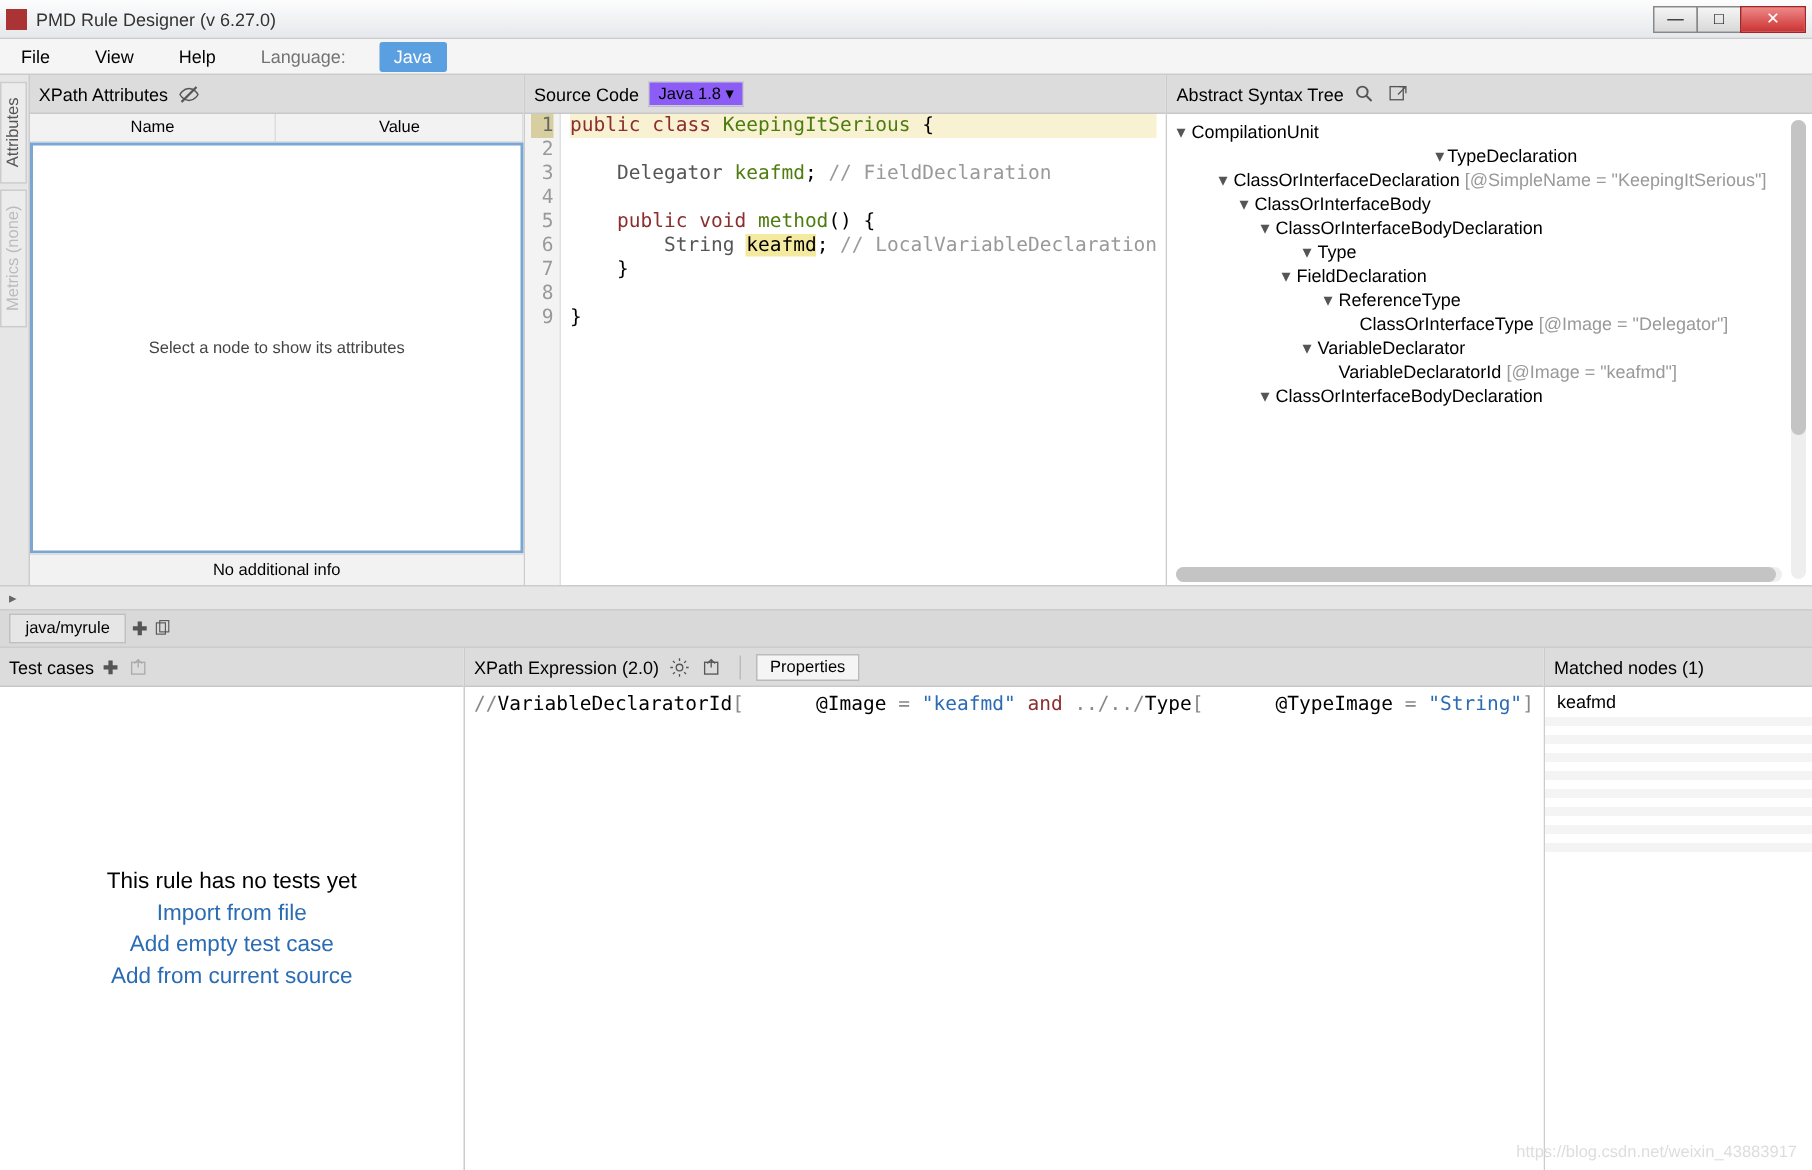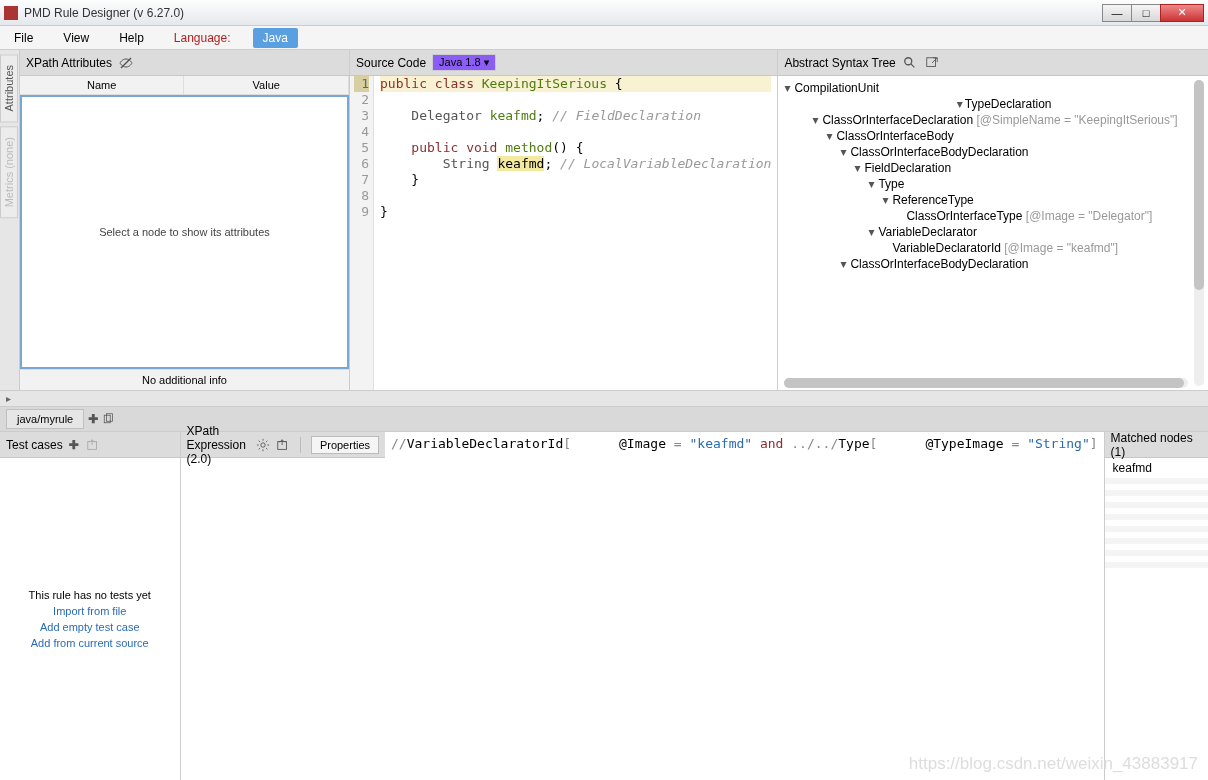--- a/index.html
+++ b/index.html
@@ -5,21 +5,21 @@
 * { box-sizing: border-box; margin: 0; padding: 0; }
 body { font-family: "Segoe UI", Arial, sans-serif; font-size: 12px; background: #fff; width: 1208px; height: 780px; overflow: hidden; }
 .titlebar { height: 26px; background: linear-gradient(#fdfdfd, #e5e8ec); display: flex; align-items: center; border-bottom: 1px solid #ccc; padding: 0 4px; }
 .titlebar .appicon { width: 14px; height: 14px; background: #a33; margin-right: 6px; }
 .titlebar .title { font-size: 12px; color: #333; flex: 1; }
 .titlebar .winbtns { display: flex; gap: 0; }
 .titlebar .winbtn { width: 30px; height: 18px; display: flex; align-items: center; justify-content: center; font-size: 11px; border: 1px solid #888; background: linear-gradient(#f5f5f5,#d8d8d8); margin-left: -1px; }
 .titlebar .winbtn.close { background: linear-gradient(#e88,#c33); color: #fff; border-color: #a22; width: 44px; }
 .menubar { height: 24px; background: #f5f5f5; display: flex; align-items: center; padding: 0 6px; gap: 14px; border-bottom: 1px solid #ccc; }
 .menubar .mitem { padding: 2px 8px; }
-.menubar .lang { color: #b91c1c; }
+.menubar .lang { color: #737373; }
 .menubar .langbtn { background: #5a9fe0; color: #fff; padding: 3px 10px; border-radius: 2px; }
 .workspace { display: flex; height: 340px; background: #d9d9d9; }
 .sidegutter { width: 20px; background: #e6e6e6; border-right: 1px solid #ccc; display: flex; flex-direction: column; align-items: center; }
 .vtab { writing-mode: vertical-rl; transform: rotate(180deg); padding: 10px 2px; font-size: 11px; color: #555; border: 1px solid #ccc; background: #ececec; margin-top: 4px; }
 .vtab.disabled { color: #bbb; }
 .panel { background: #f9f9f9; display: flex; flex-direction: column; }
 .panelhead { height: 26px; background: #dcdcdc; display: flex; align-items: center; padding: 0 6px; gap: 6px; font-size: 12px; border-bottom: 1px solid #c8c8c8; }
 .panelhead .icon { width: 16px; height: 16px; display: inline-flex; align-items: center; justify-content: center; }
 .attributes { width: 332px; border-right: 1px solid #ccc; }
 .attr-table-head { display: flex; background: #f2f2f2; border-bottom: 1px solid #ddd; }
@@ -29,54 +29,54 @@
 .sourcecode { flex: 1; border-right: 1px solid #ccc; display: flex; flex-direction: column; }
 .sc-select { background: #8b5cf6; border: 1px solid #ccc; padding: 1px 6px; font-size: 11px; }
 .code-area { flex: 1; display: flex; background: #fff; font-family: "Consolas", monospace; font-size: 13px; line-height: 16px; }
 .gutter { width: 24px; background: #f3f3f3; color: #999; text-align: right; padding: 0 4px; border-right: 1px solid #e0e0e0; }
 .gutter div.cur { background: #d8cfa0; color: #666; }
 .codetext { flex: 1; padding: 0 6px; white-space: pre; }
 .codetext .kw { color: #8b2e2e; }
 .codetext .type { color: #555; }
 .codetext .id { color: #4d7c0f; }
 .codetext .hl { background: #f3eaa0; }
-.codetext .cm { color: #999; font-style: italic; }
+.codetext .cm { color: #999; }
 .codetext .line1 { background: #f8f2d2; display: inline-block; width: 100%; }
 .ast { width: 432px; display: flex; flex-direction: column; }
 .ast-body { flex: 1; background: #fff; overflow: auto; font-size: 12px; padding: 4px 0; position: relative; }
 .ast-row { padding: 1px 0 1px 6px; white-space: nowrap; }
 .ast-row .tri { display: inline-block; width: 10px; color: #555; }
 .ast-row .attr { color: #999; }
 .ast-scroll { position: absolute; right: 4px; top: 4px; bottom: 4px; width: 10px; background: #eee; border-radius: 5px; }
 .ast-thumb { position: absolute; left: 0; top: 0; width: 10px; height: 210px; background: #c4c4c4; border-radius: 5px; }
 .ast-hscroll { position: absolute; left: 6px; right: 20px; bottom: 2px; height: 10px; background: #eee; border-radius: 5px; }
 .ast-hthumb { position: absolute; left: 0; top: 0; height: 10px; width: 400px; background: #c4c4c4; border-radius: 5px; }
 .expander { height: 16px; background: #e6e6e6; border-top: 1px solid #ccc; display:flex; align-items:center; padding:0 6px;}
 .expander .arrow { font-size: 10px; color:#666; }
 .tabbar { height: 26px; background: #d9d9d9; display: flex; align-items: center; border-top: 1px solid #ccc; border-bottom: 1px solid #ccc; }
 .tabbar .tab { background: #e6e6e6; border: 1px solid #c0c0c0; padding: 3px 10px; font-size: 11px; margin-left: 6px; }
 .tabbar .tbtn { width: 18px; text-align: center; font-weight: bold; color: #555; }
 .lower { display: flex; height: 348px; }
 .tests { width: 310px; border-right: 1px solid #ccc; display: flex; flex-direction: column; background: #fff; }
 .tests .panelhead { background: #dcdcdc; }
-.tests-body { flex: 1; display: flex; flex-direction: column; align-items: center; justify-content: center; gap: 4px; font-size: 11px; }
+.tests-body { flex: 1; display: flex; flex-direction: column; align-items: center; justify-content: center; gap: 4px; font-size: 15px; }
 .tests-body .link { color: #2a6bb3; cursor: pointer; }
-.xpath { flex: 1; display: flex; flex-direction: row; border-right: 1px solid #ccc; }
+.xpath { flex: 1; display: flex; flex-direction: column; border-right: 1px solid #ccc; }
 .xpath .exprarea { flex: 1; background: #fff; font-family: Consolas, monospace; font-size: 13px; padding: 4px 6px; white-space: pre; }
 .xpath .exprarea .op { color: #888; }
 .xpath .exprarea .str { color: #2a6bb3; }
 .xpath .exprarea .attrk { color: #000000; margin-left: 48px; }
 .xpath .exprarea .kw2 { color: #8b2e2e; }
 .propbtn { background: #f5f5f5; border: 1px solid #bbb; padding: 2px 8px; font-size: 11px; }
 .matches { width: 178px; display: flex; flex-direction: column; background: #fff; }
 .matches .panelhead { justify-content: flex-start; }
 .matches .list { flex: 1; }
 .matches .row { padding: 3px 8px; font-size: 12px; }
 .matches .row.alt { background: #f4f4f4; }
-.watermark { position: absolute; right: 10px; bottom: 6px; color: #ddd; font-size: 17px; }
+.watermark { position: absolute; right: 10px; bottom: 6px; color: #ddd; font-size: 11px; }
 svg { display: block; }
 </style>
 </head>
 <body>
 
 <div class="titlebar">
   <div class="appicon"></div>
   <div class="title">PMD Rule Designer (v 6.27.0)</div>
   <div class="winbtns">
     <div class="winbtn">—</div>
@@ -163,22 +163,22 @@
             <path d="M9 2h5v5M14 2l-6 6" fill="none" stroke="#555"></path>
           </svg>
       </span>
     </div>
     <div class="ast-body" id="ast-tree">
       <div class="ast-row" style="padding-left: 6px;"><span class="tri">▾ </span>CompilationUnit</div>
         <div class="ast-row" style="padding-left: 20px; text-align: center;"><span class="tri">▾ </span>TypeDeclaration</div>
         <div class="ast-row" style="padding-left: 34px;"><span class="tri">▾ </span>ClassOrInterfaceDeclaration <span class="attr">[@SimpleName = "KeepingItSerious"]</span></div>
         <div class="ast-row" style="padding-left: 48px;"><span class="tri">▾ </span>ClassOrInterfaceBody</div>
         <div class="ast-row" style="padding-left: 62px;"><span class="tri">▾ </span>ClassOrInterfaceBodyDeclaration</div>
+        <div class="ast-row" style="padding-left: 90px;"><span class="tri">▾ </span>Type</div>
         <div class="ast-row" style="padding-left: 76px;"><span class="tri">▾ </span>FieldDeclaration</div>
-        <div class="ast-row" style="padding-left: 90px;"><span class="tri">▾ </span>Type</div>
         <div class="ast-row" style="padding-left: 104px;"><span class="tri">▾ </span>ReferenceType</div>
         <div class="ast-row" style="padding-left: 118px;"><span class="tri">&nbsp;&nbsp;</span>ClassOrInterfaceType <span class="attr">[@Image = "Delegator"]</span></div>
         <div class="ast-row" style="padding-left: 90px;"><span class="tri">▾ </span>VariableDeclarator</div>
         <div class="ast-row" style="padding-left: 104px;"><span class="tri">&nbsp;&nbsp;</span>VariableDeclaratorId <span class="attr">[@Image = "keafmd"]</span></div>
         <div class="ast-row" style="padding-left: 62px;"><span class="tri">▾ </span>ClassOrInterfaceBodyDeclaration</div>
         <div class="ast-scroll">
           <div class="ast-thumb"></div>
         </div>
       <div class="ast-hscroll">
           <div class="ast-hthumb"></div>

